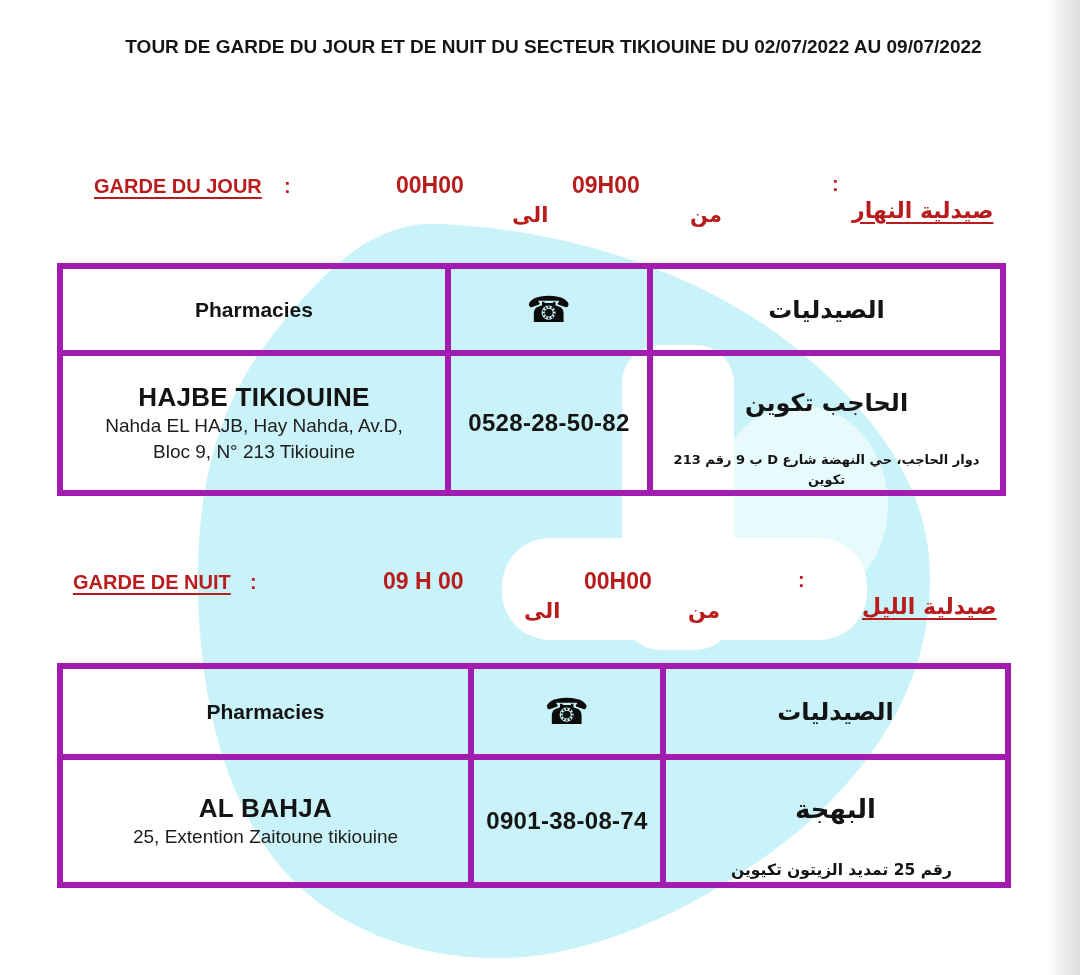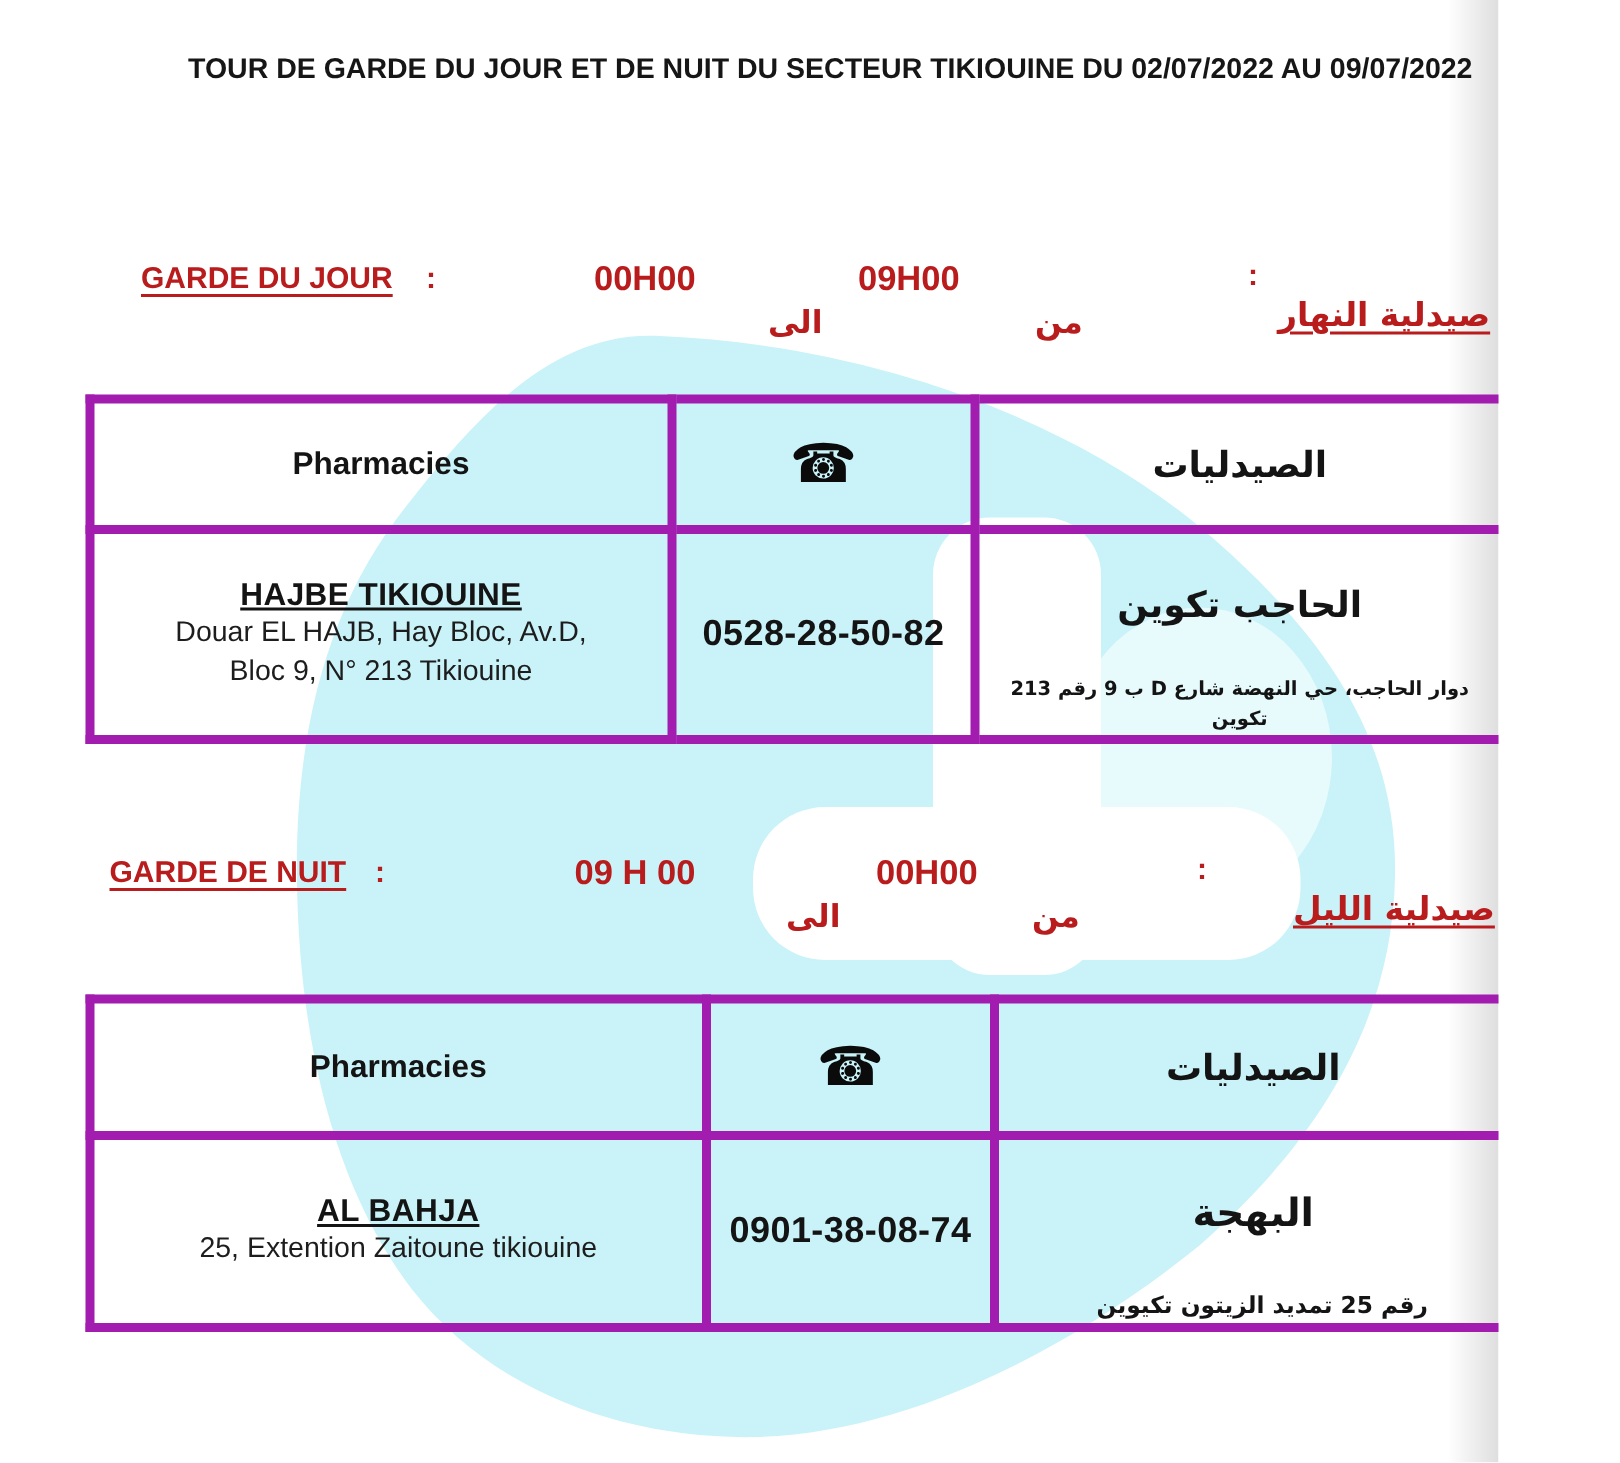--- a/index.html
+++ b/index.html
@@ -1,17 +1,17 @@
 <!DOCTYPE html>
 <html><head>
 <meta charset="utf-8">
 <style>
   html,body { margin:0; padding:0; background:#ffffff; }
   .page {
-    position:relative; width:999px; height:975px; background:#ffffff;
+    position:relative; width:1080px; height:975px; background:#ffffff;
     overflow:hidden; font-family:"Liberation Sans", sans-serif; color:#141414;
   }
   .watermark { position:absolute; left:0; top:0; width:1080px; height:975px; }
   .edge-shade {
     position:absolute; top:0; right:0; width:34px; height:975px;
     background:linear-gradient(to right, rgba(0,0,0,0), rgba(0,0,0,0.13));
     pointer-events:none;
   }
   .title {
     position:absolute; top:36px; left:50px; width:1007px; text-align:center;
@@ -27,21 +27,21 @@
   #day-table   { left:57px; top:263px; width:943px; }
   #night-table { left:57px; top:663px; width:948px; }
   #day-table   tr.hdr td { height:81px; }
   #day-table   tr.row td { height:100px; }
   #night-table tr.hdr td { height:85px; }
   #night-table tr.row td { height:114px; }
 
   .hdr-fr  { font-size:21px; font-weight:bold; }
   .hdr-ar  { font-size:24px; font-weight:bold; }
   .phone-glyph { font-size:36px; line-height:1; color:#0b0b0b; font-family:"DejaVu Sans", sans-serif; }
-  .ph-name { font-size:21px; font-weight:bold; letter-spacing:0.3px;text-decoration:underline; }
+  .ph-name { font-size:26px; font-weight:bold; letter-spacing:0.3px; }
   .ph-addr { font-size:19px; line-height:26px; color:#1d1d1d; }
   .ph-num  { font-size:24px; font-weight:bold; letter-spacing:0.3px; }
   .ar-name-day   { font-size:24px; font-weight:bold; line-height:30px;text-align:center; }
   .ar-addr-day   { font-size:13px; font-weight:bold; line-height:20px; }
   .ar-name-night { font-size:26px; font-weight:bold; line-height:34px; }
   .ar-addr-night { font-size:15.5px; font-weight:bold; line-height:24px;padding-left:12px; }
 </style>
 </head>
 <body>
 
@@ -89,21 +89,21 @@
       <td>
         <span class="phone-glyph">☎</span>
       </td>
       <td>
         <span class="hdr-ar ar" dir="rtl">الصيدليات</span>
       </td>
     </tr>
     <tr class="row">
       <td>
         <div class="ph-name">HAJBE TIKIOUINE</div>
-        <div class="ph-addr">Douar EL HAJB, Hay Bloc, Av.D,</div>
+        <div class="ph-addr">Nahda EL HAJB, Hay Nahda, Av.D,</div>
         <div class="ph-addr">Bloc 9, N° 213 Tikiouine</div>
       </td>
       <td>
         <span class="ph-num">0528-28-50-82</span>
       </td>
       <td>
         <div class="ar-name-day ar" dir="rtl">الحاجب تكوين</div>
         <div class="ar-addr-day ar" dir="rtl">دوار الحاجب، حي النهضة شارع D ب 9 رقم 213 تكوين</div>
       </td>
     </tr>

